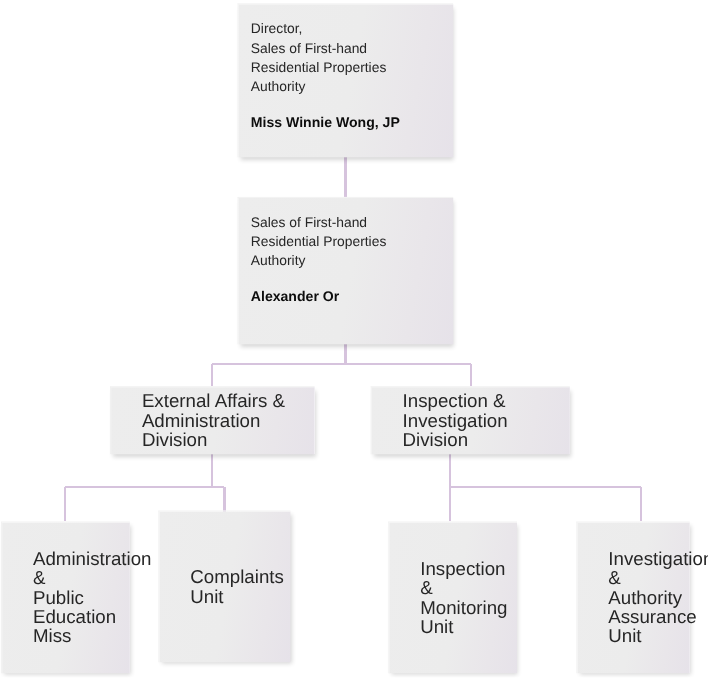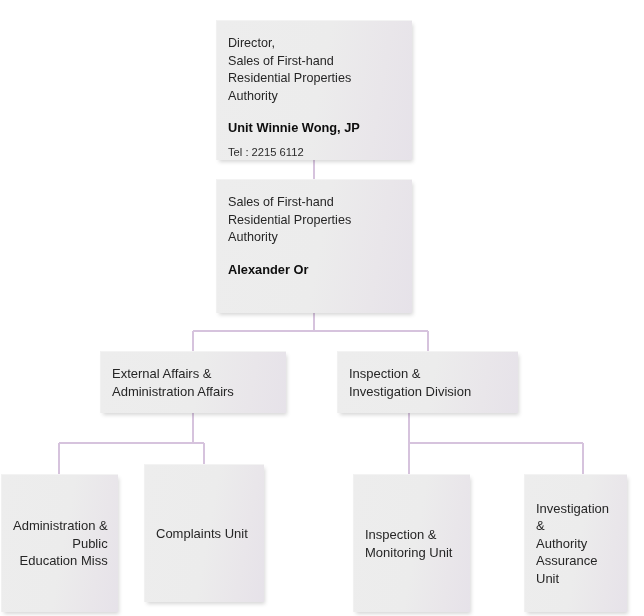--- a/index.html
+++ b/index.html
@@ -70,23 +70,23 @@
     margin-top: 9px;
     white-space: nowrap;
   }
 
   
   .node-center {
     display: flex;
     align-items: center;
   }
   .node-center .label {
-    padding-left: 11px;
+    padding-left: 28px;
     padding-right: 8px;
-    font-size: 13px;
+    font-size: 17px;
     line-height: 17.5px;
     color: #262626;
   }
   .hline { display: block; }
 </style>
 </head>
 <body>
 
 <div id="chart">
 
@@ -105,55 +105,54 @@
       <line x1="59" y1="443" x2="59" y2="474"></line>
       <line x1="204" y1="443" x2="204" y2="474"></line>
 
       <line x1="409" y1="413" x2="409" y2="443"></line>
       <line x1="409" y1="443" x2="583" y2="443"></line>
       <line x1="409" y1="443" x2="409" y2="474"></line>
       <line x1="583" y1="443" x2="583" y2="474"></line>
     </g>
   </svg>
 
-  <div class="node node-exec" style="left:216px; top:20px; width:196px; height:140px;padding-left:38px;">
+  <div class="node node-exec" style="left:216px; top:3px; width:196px; height:140px;padding-left:38px;">
     <div class="inner">
       <div class="line-title">Director,</div>
       <div class="line-title">Sales of First-hand</div>
       <div class="line-title">Residential Properties</div>
       <div class="line-title">Authority</div>
-      <div class="person-name">Unit Winnie Wong, JP</div>
-      <div class="tel">Tel : 2215 6112</div>
+      <div class="person-name">Miss Winnie Wong, JP</div>
     </div>
   </div>
 
   <div class="node node-exec" style="left:216px; top:179px; width:196px; height:134px;">
     <div class="inner">
       <div class="line-title">Sales of First-hand</div>
       <div class="line-title">Residential Properties</div>
       <div class="line-title">Authority</div>
       <div class="person-name">Alexander Or</div>
     </div>
   </div>
 
   <div class="node node-center" style="left:100px; top:351px; width:186px; height:62px;">
     <div class="label">
       <span class="hline">External Affairs &amp;</span>
-      <span class="hline">Administration Affairs</span>
+      <span class="hline">Administration Division</span>
     </div>
   </div>
 
   <div class="node node-center" style="left:337px; top:351px; width:181px; height:62px;">
     <div class="label">
       <span class="hline">Inspection &amp;</span>
       <span class="hline">Investigation Division</span>
     </div>
   </div>
 
-  <div class="node node-center" style="left:1px; top:474px; width:117px; height:138px;text-align:right;">
+  <div class="node node-center" style="left:1px; top:474px; width:117px; height:138px;">
     <div class="label">
       <span class="hline">Administration &amp;</span>
       <span class="hline">Public</span>
       <span class="hline">Education Miss</span>
     </div>
   </div>
 
   <div class="node node-center" style="left:144px; top:464px; width:120px; height:138px;">
     <div class="label">
       <span class="hline">Complaints Unit</span>

